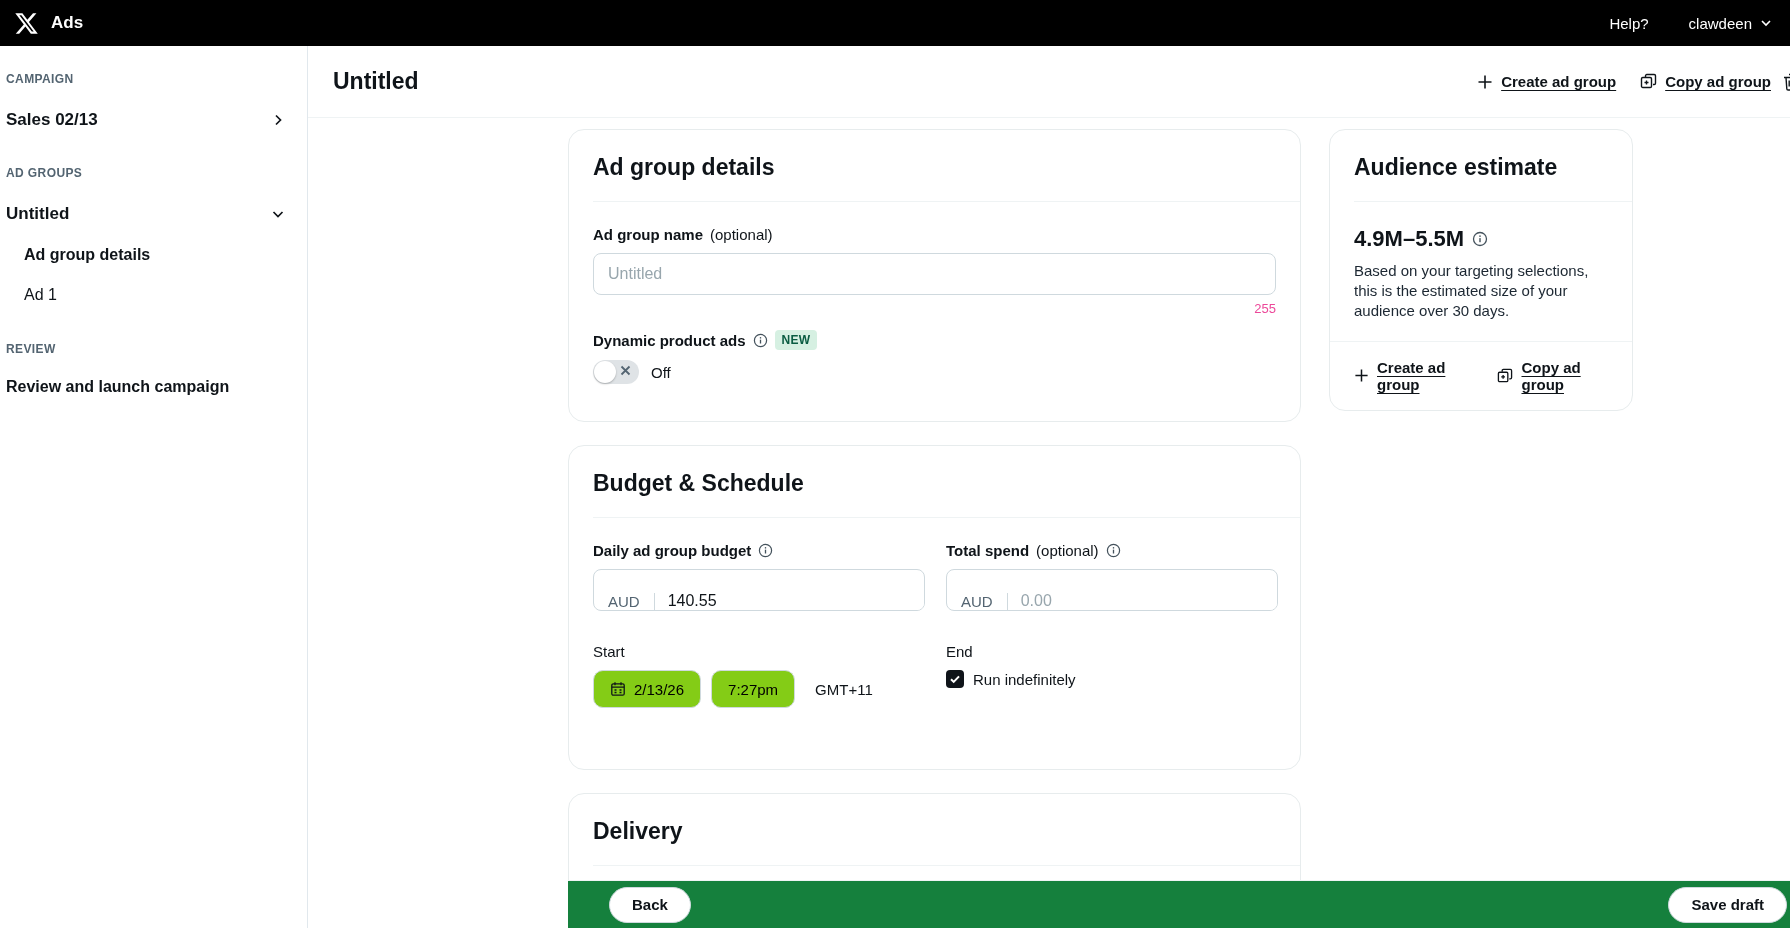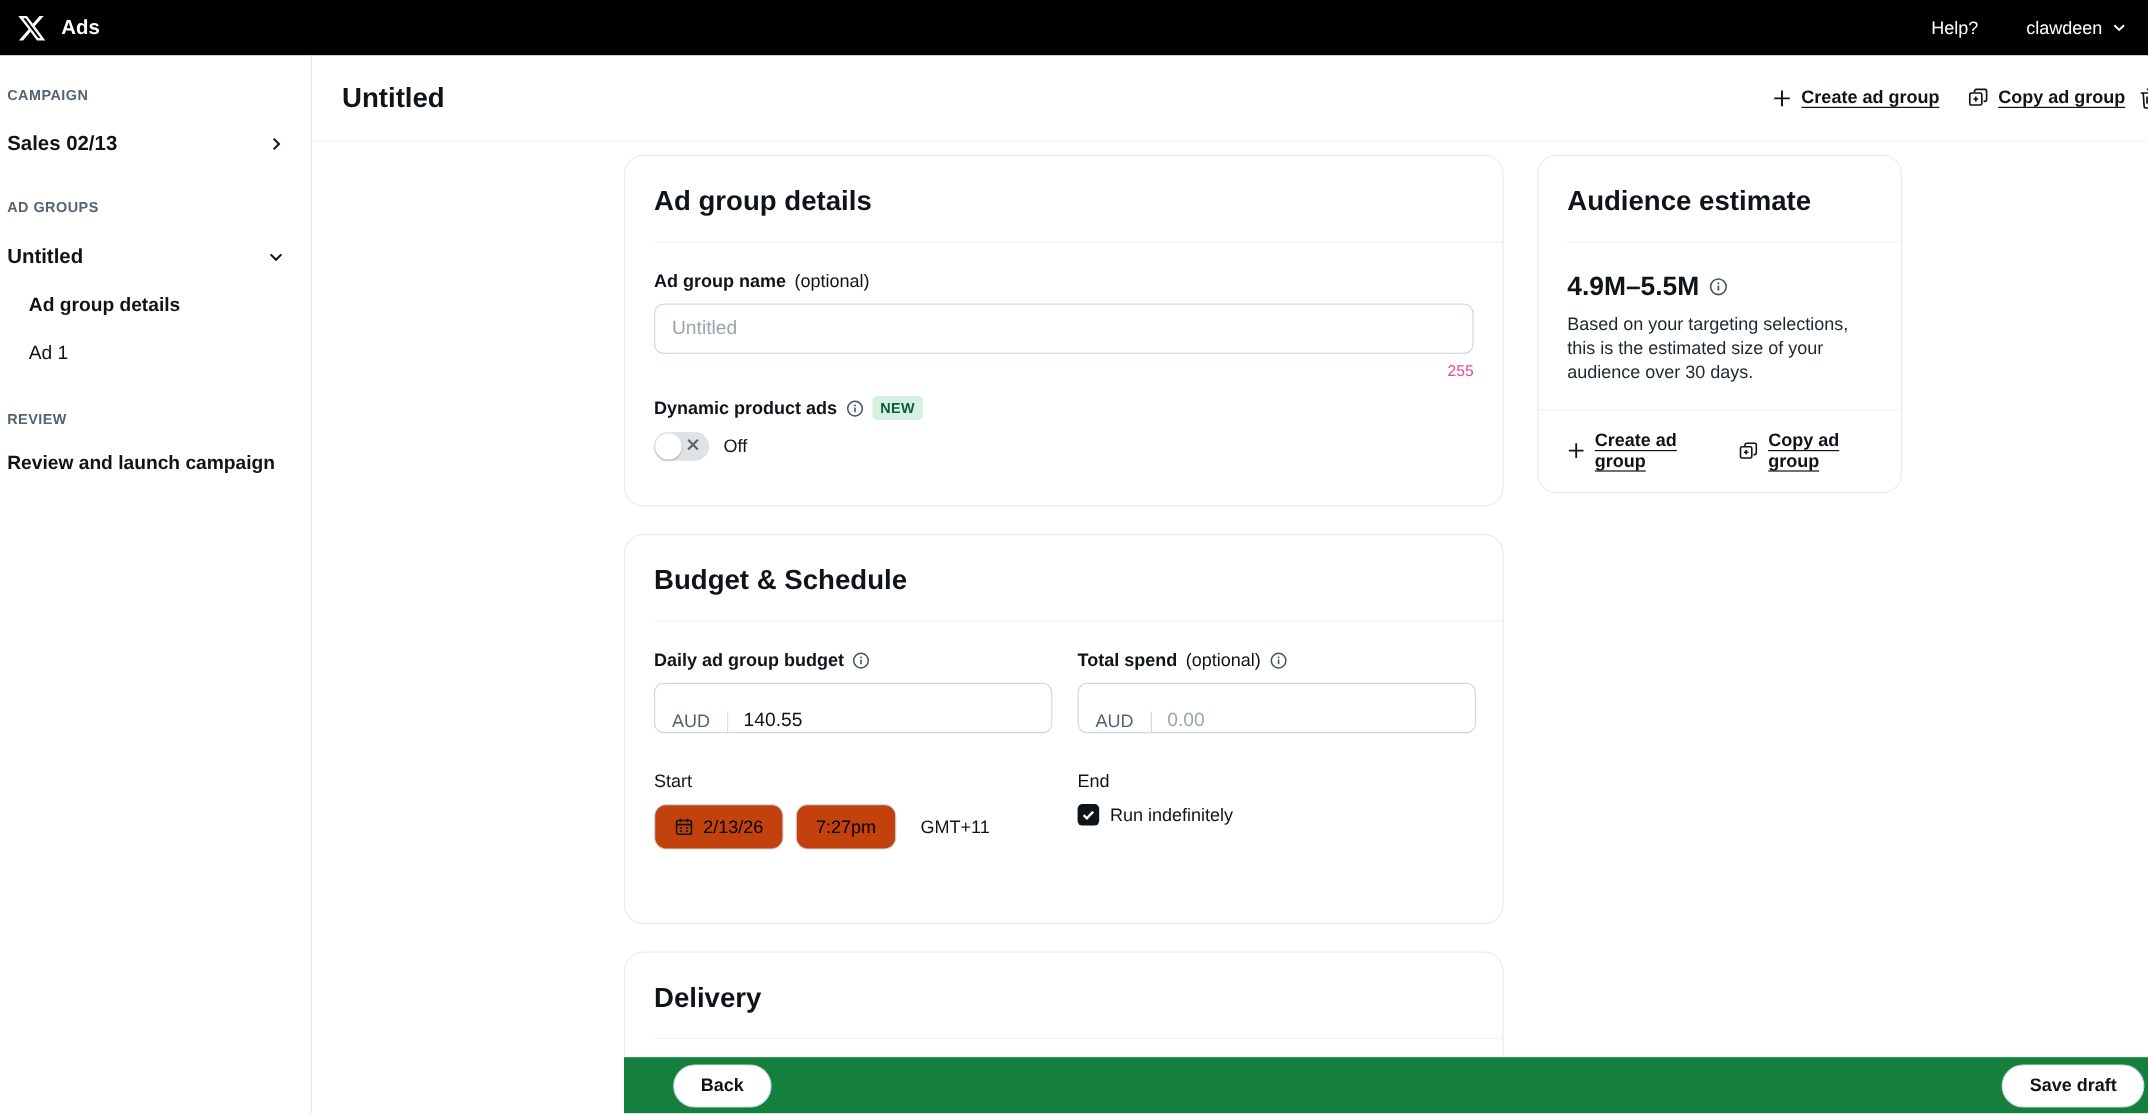--- a/index.html
+++ b/index.html
@@ -9,21 +9,21 @@
     color:#0f1419; background:#ffffff; position:relative;
   }
   
   .topbar { height:46px; background:#000; color:#fff; display:flex; align-items:center; padding:0 18px 0 14px; }
   .brand { display:flex; align-items:center; gap:12px; }
   .brand-name { font-size:17px; font-weight:bold; }
   .topbar-right { margin-left:auto; display:flex; align-items:center; gap:40px; font-size:15px; }
   .user { display:flex; align-items:center; gap:8px; cursor:pointer; }
   
   .app { display:flex; height:882px; }
-  .sidebar { width:260px; flex-shrink:0; border-right:1px solid #e1e8ed; padding:26px 22px 0 6px; }
+  .sidebar { width:308px; flex-shrink:0; border-right:1px solid #e1e8ed; padding:26px 22px 0 6px; }
   .side-label { font-size:12px; font-weight:bold; color:#536471; letter-spacing:.4px; }
   .side-row { display:flex; align-items:center; justify-content:space-between; cursor:pointer; }
   .side-main { font-size:17px; font-weight:bold; }
   .side-sub { padding-left:18px; font-size:16px; cursor:pointer; }
   .mb24{margin-bottom:24px}.mb36{margin-bottom:36px}.mb22{margin-bottom:22px}.mb38{margin-bottom:38px}
   .main { flex:1; position:relative; overflow:hidden; }
   
   .page-header { height:72px; border-bottom:1px solid #eff3f4; display:flex; align-items:center; padding:0 0 0 25px; }
   .page-title { font-size:23px; font-weight:bold; }
   .header-actions { margin-left:auto; display:flex; align-items:center; gap:10px; }
@@ -52,21 +52,21 @@
   .toggle-label { font-size:15px; }
   
   .two-col { display:grid; grid-template-columns:332px 332px; column-gap:21px; }
   .currency-input { display:flex; align-items:flex-end; height:42px; border:1px solid #cfd9de; border-radius:8px; overflow:hidden; background:#fff; }
   .currency-prefix { display:flex; align-items:center; padding:0 14px; font-size:15px; color:#536471; border-right:1px solid #cfd9de; }
   .currency-input input { flex:1; border:none; outline:none; font-size:16px; font-family:inherit; padding:0 13px; color:#0f1419; min-width:0; }
   .currency-input input::placeholder { color:#98a6ad; }
   .schedule { margin-top:32px; }
   .plain-label { font-size:15px; margin-bottom:10px; display:block; }
   .start-row { display:flex; align-items:center; gap:10px; }
-  .pill-btn { display:flex; align-items:center; gap:8px; border:1px solid #cfd9de; border-radius:10px; background:#c2410c; height:38px; padding:0 16px; font-size:15px; font-family:inherit; cursor:pointer; }
+  .pill-btn { display:flex; align-items:center; gap:8px; border:1px solid #cfd9de; border-radius:10px; background:#84cc16; height:38px; padding:0 16px; font-size:15px; font-family:inherit; cursor:pointer; }
   .tz { font-size:15px; margin-left:10px; }
   .check-row { display:flex; align-items:center; gap:9px; margin-top:10px; cursor:pointer; }
   .checkbox { width:18px; height:18px; border-radius:4px; background:#0f1419; display:flex; align-items:center; justify-content:center; }
   .check-label { font-size:15px; }
   
   .rail { width:304px; }
   .aud-card { padding-bottom:0; }
   .estimate { font-size:22px; font-weight:bold; display:flex; align-items:center; gap:8px; }
   .aud-desc { font-size:15px; line-height:1.33; margin-top:9px; color:#1c2732; }
   .aud-footer { border-top:1px solid #eff3f4; margin:20px -24px 0; padding:17px 24px 18px; display:flex; align-items:center; gap:26px; }

